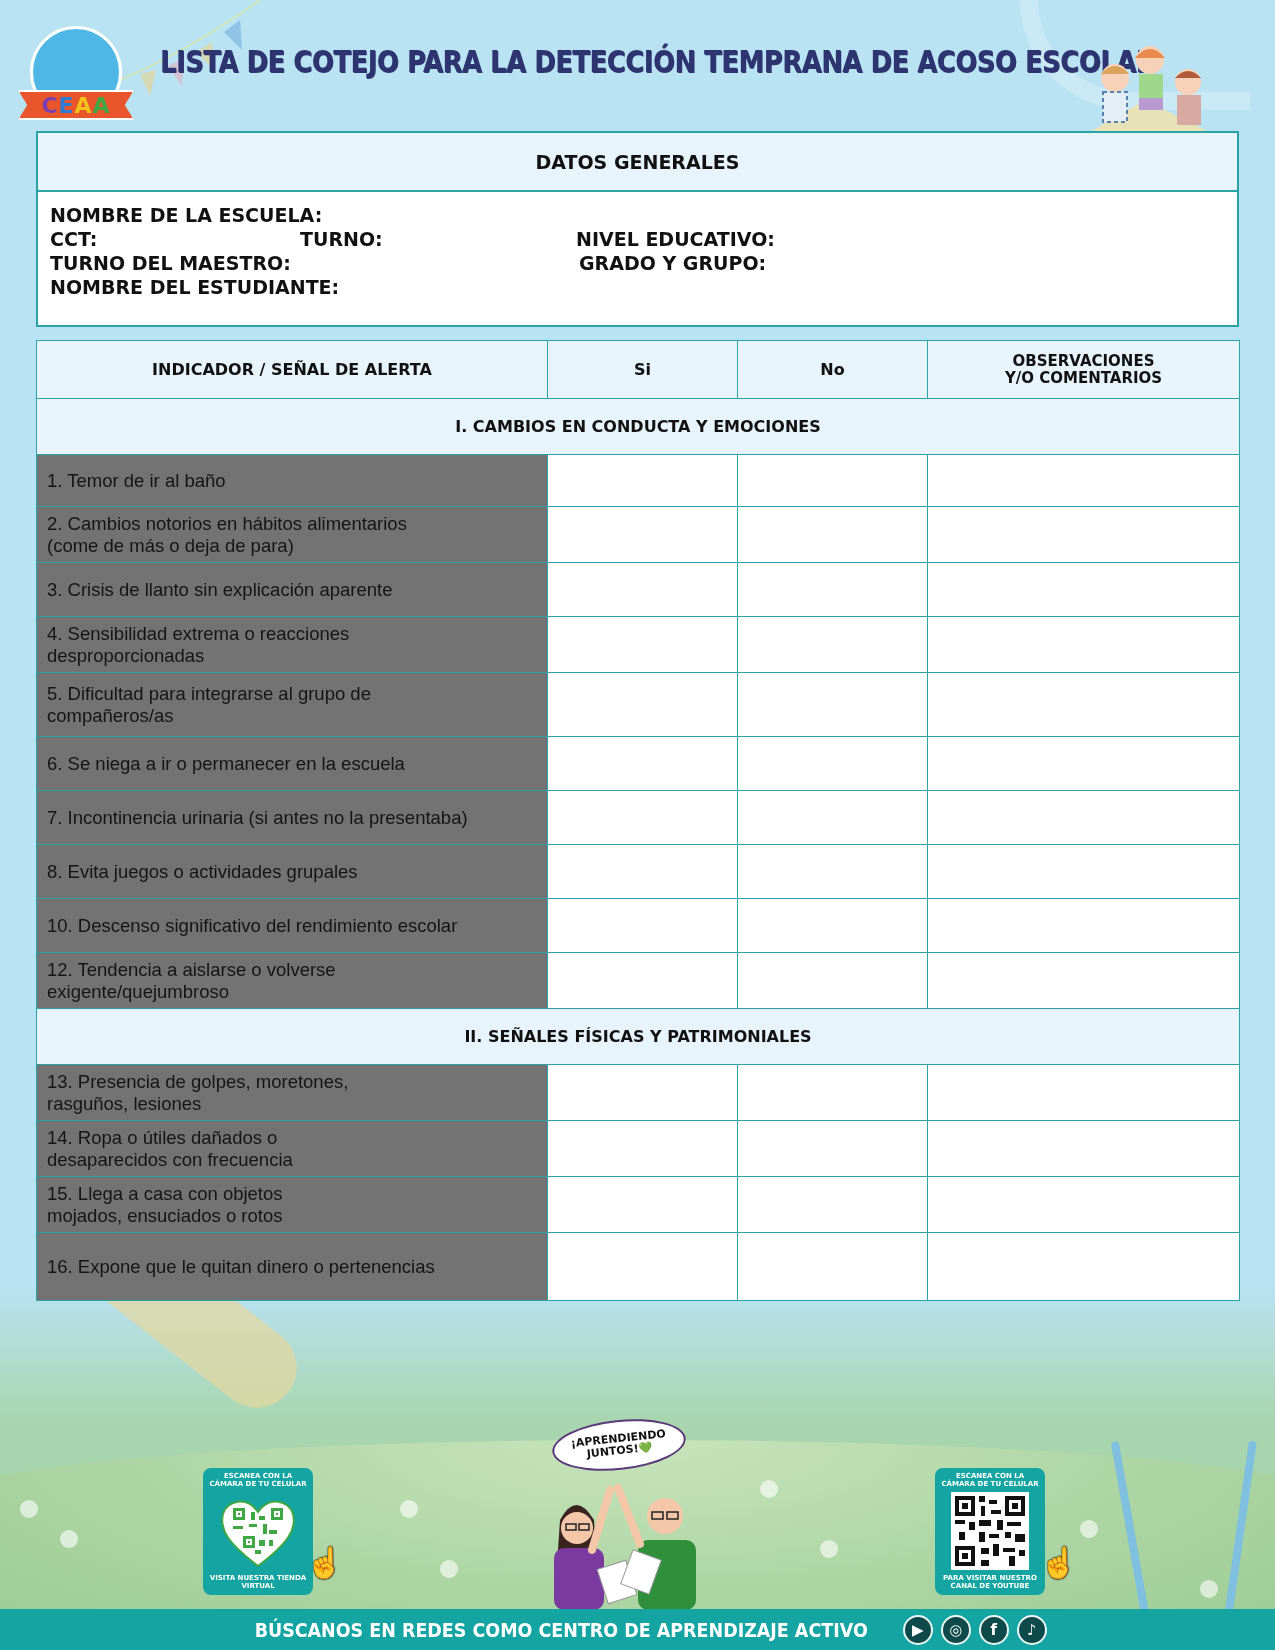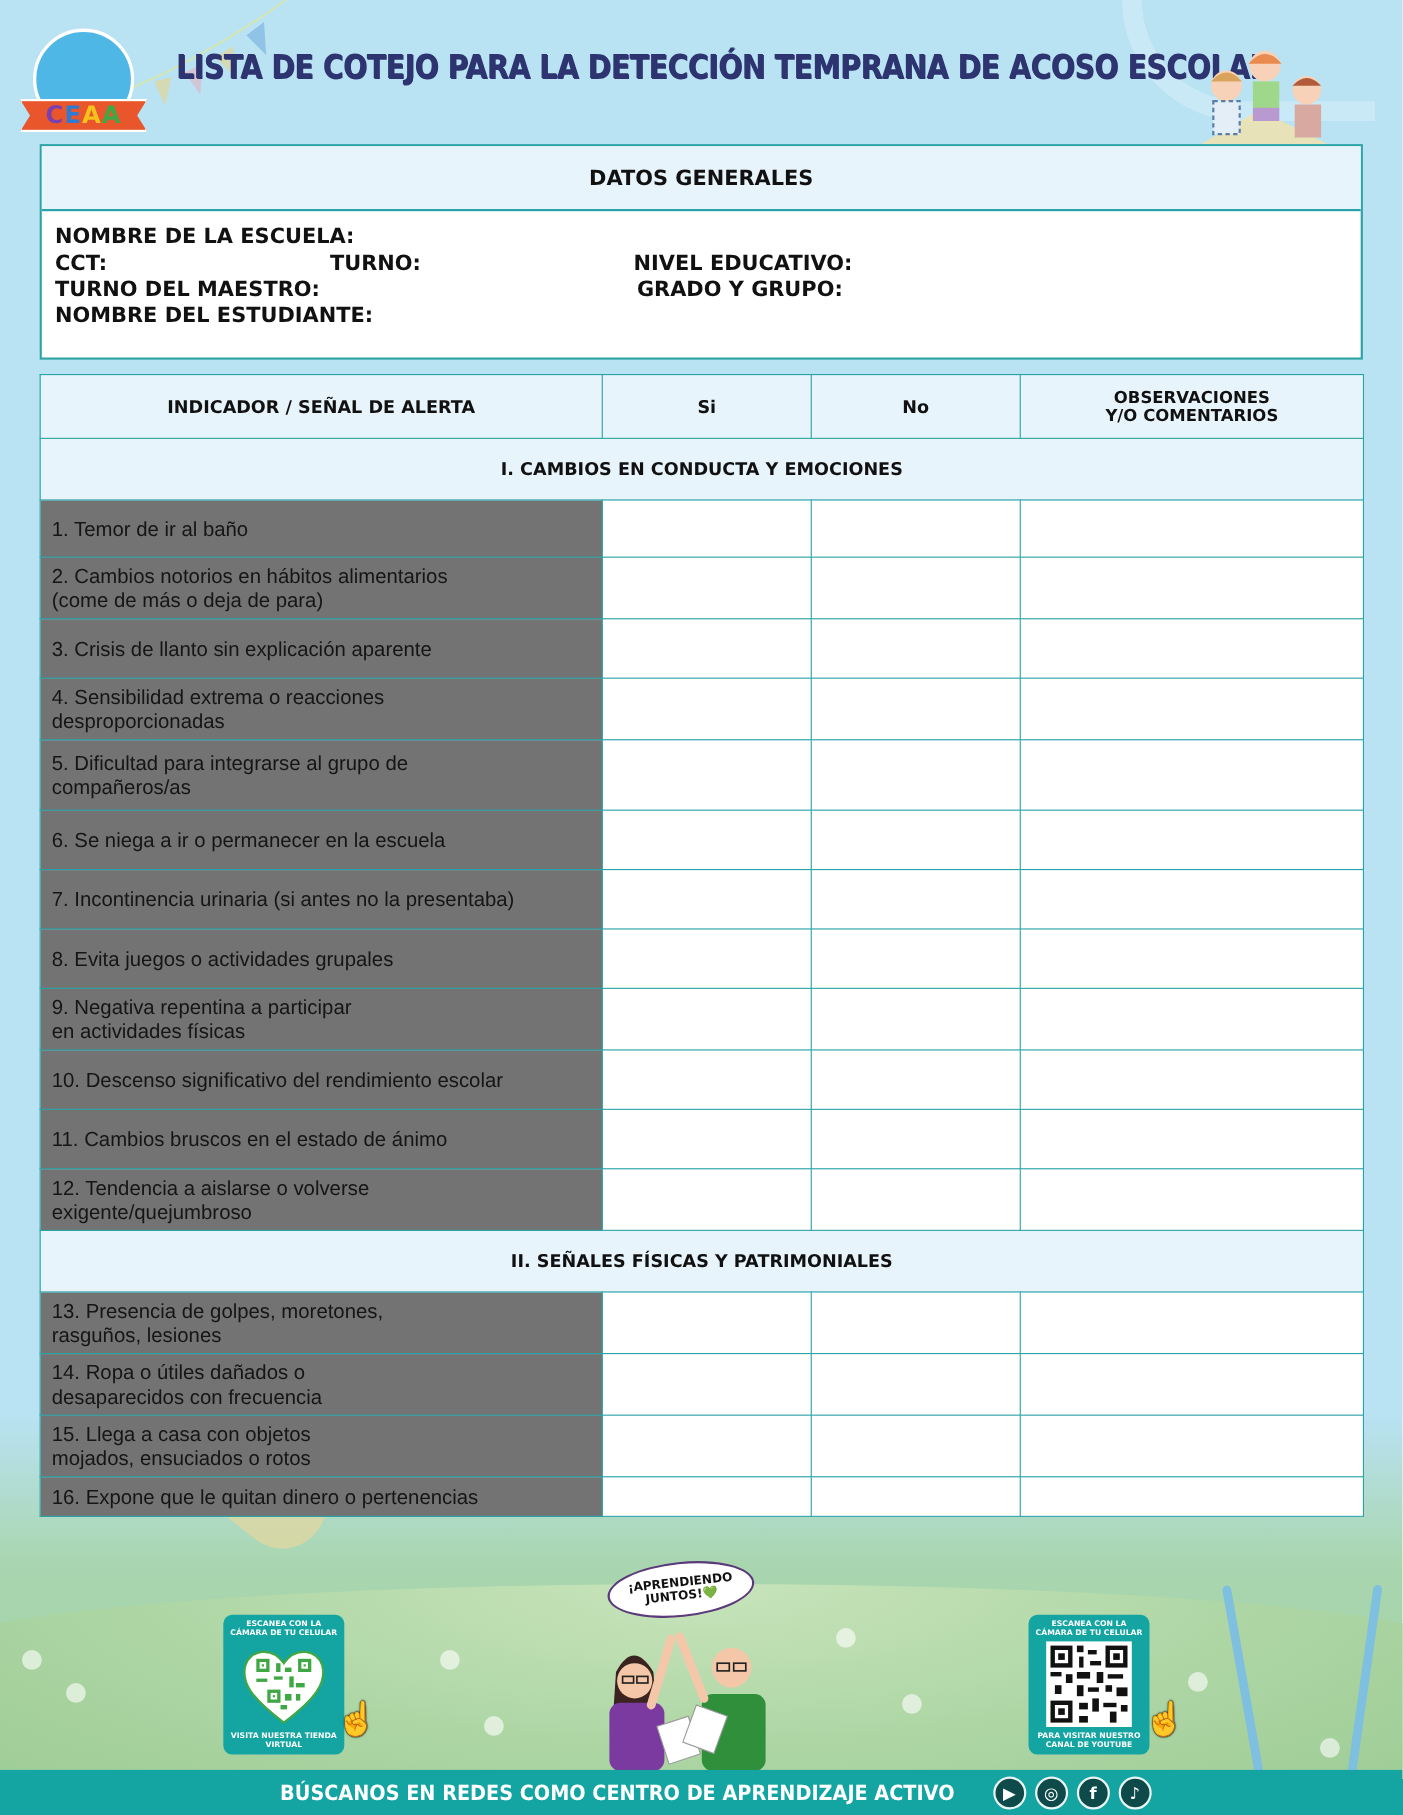--- a/index.html
+++ b/index.html
@@ -278,40 +278,23 @@
         <td class="cell"></td>
       </tr>
       <tr style="height: 54px; padding-left: 16px;">
         <td class="ind">
           <div>8. Evita juegos o actividades grupales</div>
         </td>
         <td class="cell"></td>
         <td class="cell"></td>
         <td class="cell"></td>
       </tr>
-      <tr style="height: 56px;">
-        <td class="ind">
-          <div>9. Negativa repentina a participar</div>
-          <div>en actividades físicas</div>
-        </td>
-        <td class="cell"></td>
-        <td class="cell"></td>
-        <td class="cell"></td>
-      </tr>
       <tr style="height: 54px;">
         <td class="ind">
           <div>10. Descenso significativo del rendimiento escolar</div>
-        </td>
-        <td class="cell"></td>
-        <td class="cell"></td>
-        <td class="cell"></td>
-      </tr>
-      <tr style="height: 54px;">
-        <td class="ind">
-          <div>11. Cambios bruscos en el estado de ánimo</div>
         </td>
         <td class="cell"></td>
         <td class="cell"></td>
         <td class="cell"></td>
       </tr>
       <tr style="height: 56px;">
         <td class="ind">
           <div>12. Tendencia a aislarse o volverse</div>
           <div>exigente/quejumbroso</div>
         </td>
@@ -342,21 +325,21 @@
       </tr>
       <tr style="height: 56px;">
         <td class="ind">
           <div>15. Llega a casa con objetos</div>
           <div>mojados, ensuciados o rotos</div>
         </td>
         <td class="cell"></td>
         <td class="cell"></td>
         <td class="cell"></td>
       </tr>
-      <tr style="height: 36px; padding-left: 27px;">
+      <tr style="height: 68px; padding-left: 27px;">
         <td class="ind">
           <div>16. Expone que le quitan dinero o pertenencias</div>
         </td>
         <td class="cell"></td>
         <td class="cell"></td>
         <td class="cell"></td>
       </tr>
     </tbody>
 </table>
 

